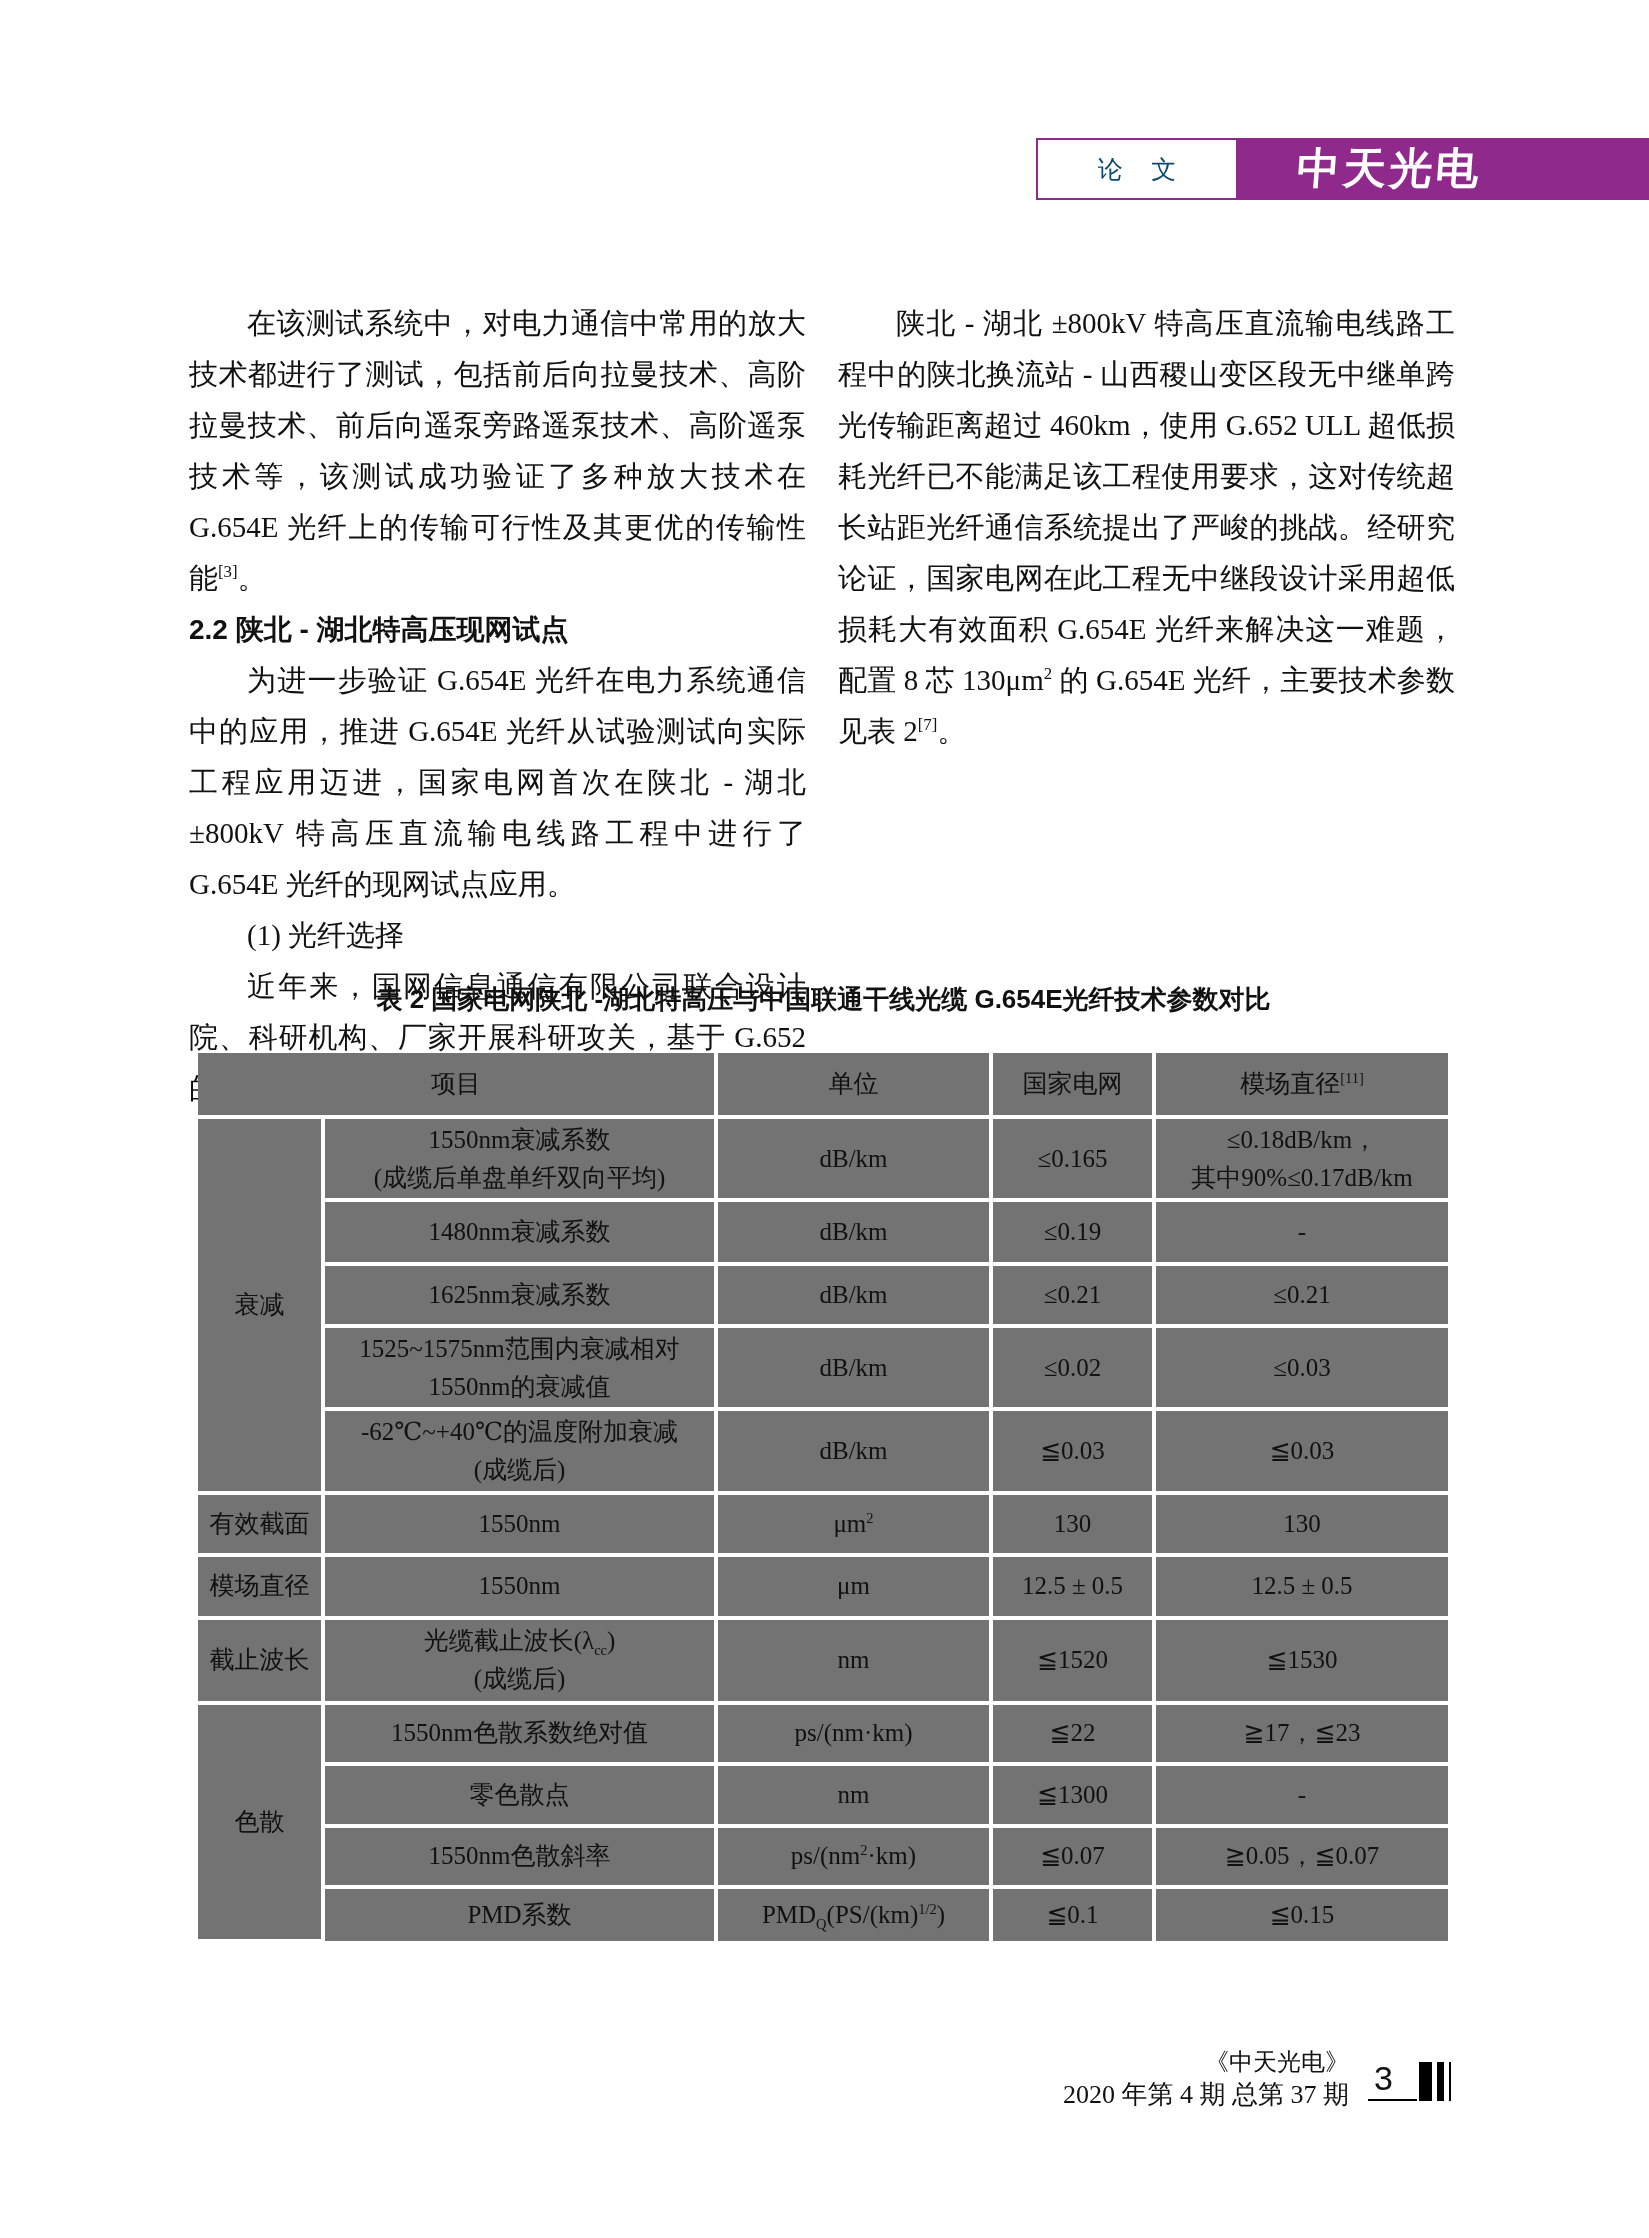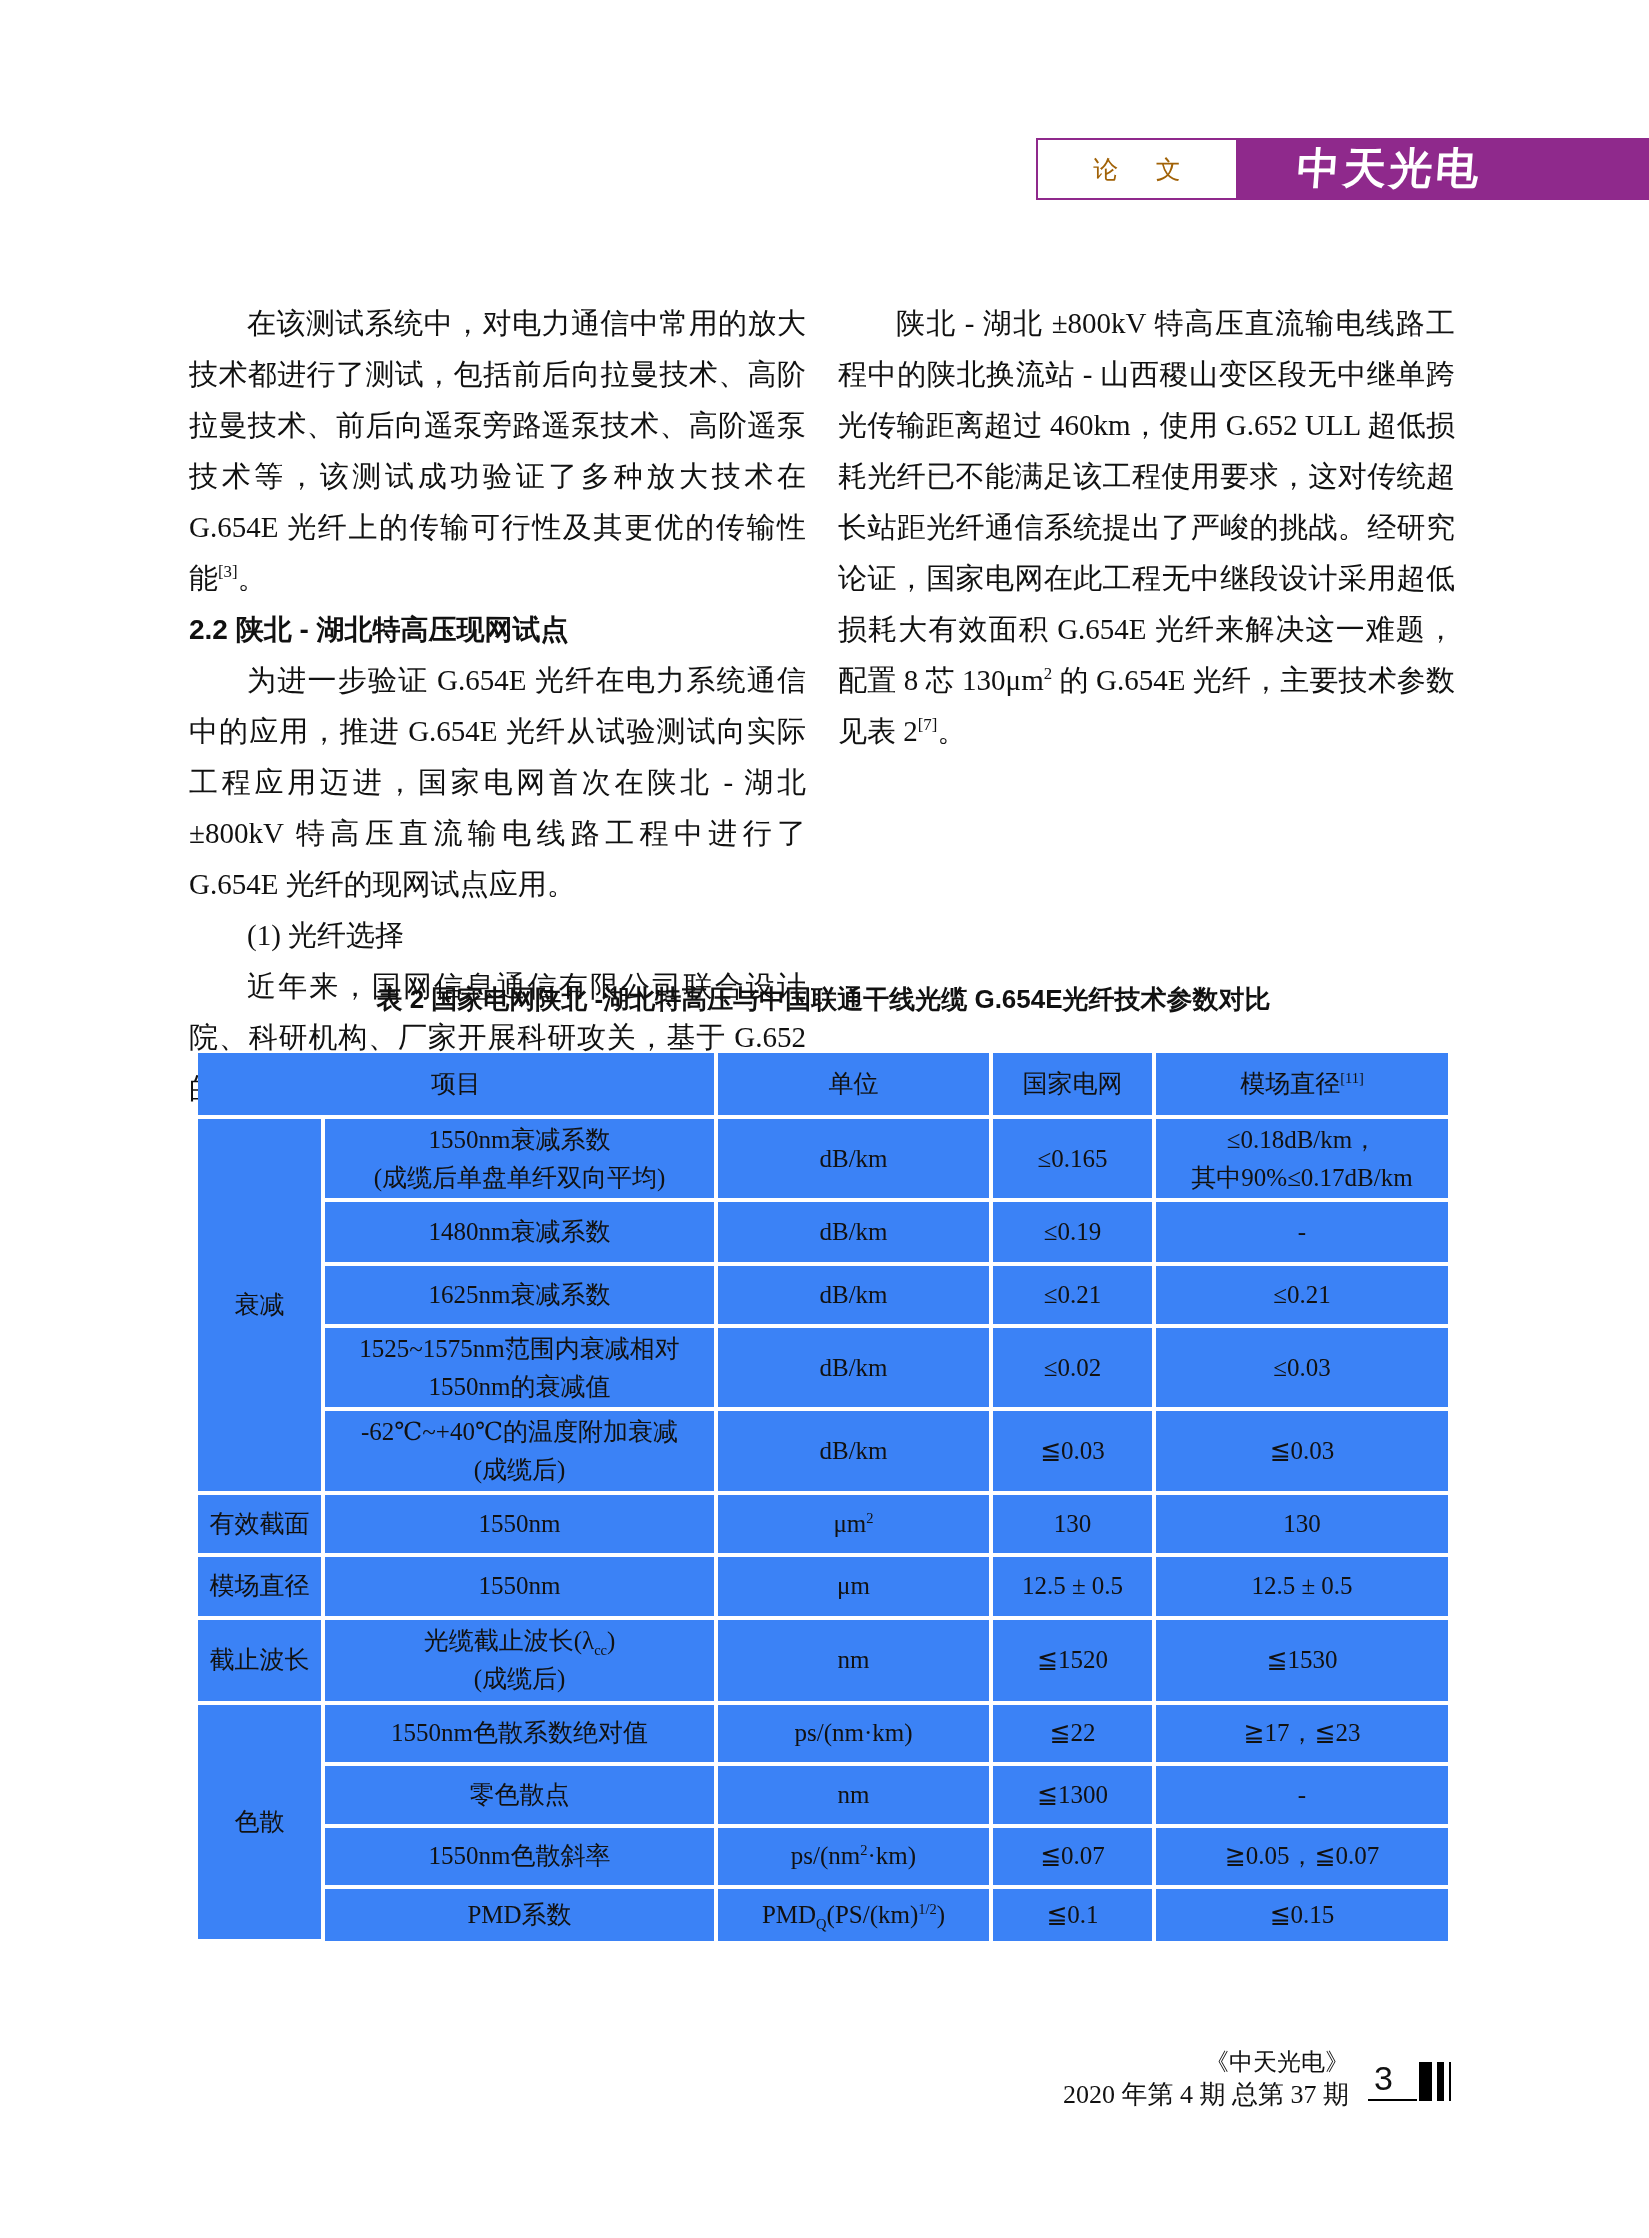--- a/index.html
+++ b/index.html
@@ -15,22 +15,22 @@
   .header-band{
     position:absolute;left:1036px;top:138px;width:614px;height:62px;
     background:#8f298c;
   }
   .article-type-box{
     position:absolute;left:1036px;top:138px;width:202px;height:62px;
     background:#ffffff;border:2.4px solid #8f298c;box-sizing:border-box;
     display:flex;align-items:center;justify-content:center;
   }
   .article-type-box span{
-    color:#a16207;font-size:25px;letter-spacing:11.2px;
-    font-family:Liberation Mono, monospace;
+    color:#0c4a6e;font-size:25px;letter-spacing:11.2px;
+    font-family:Liberation Serif, serif;
     padding-left:11.2px;
   }
   .brand{
     position:absolute;left:1297px;top:140px;height:57px;
     display:flex;align-items:center;
     color:#ffffff;font-size:43px;font-weight:bold;
     transform:skewX(-4deg);
     font-family:"Liberation Serif","DejaVu Serif",serif;
     letter-spacing:3.2px;
   }
@@ -54,21 +54,21 @@
     position:absolute;left:198px;top:982px;width:1251px;
     text-align:center;font-size:26px;font-weight:bold;
     font-family:"Liberation Sans","DejaVu Sans",sans-serif;
   }
   table.params{
     position:absolute;left:198px;top:1053px;
     border-collapse:collapse;table-layout:fixed;
     font-size:25px;
   }
   table.params td{
-    background:#3b82f6;
+    background:#737373;
     border:4px solid #ffffff;
     text-align:center;vertical-align:middle;
     padding:1.6px 4.8px;line-height:38px;
     overflow:hidden;
   }
   table.params tr td:first-child{border-left:none;}
   table.params tr td:last-child{border-right:none;}
   table.params tr:first-child td{border-top:none;}
   table.params tr:last-child td{border-bottom:none;}
   

